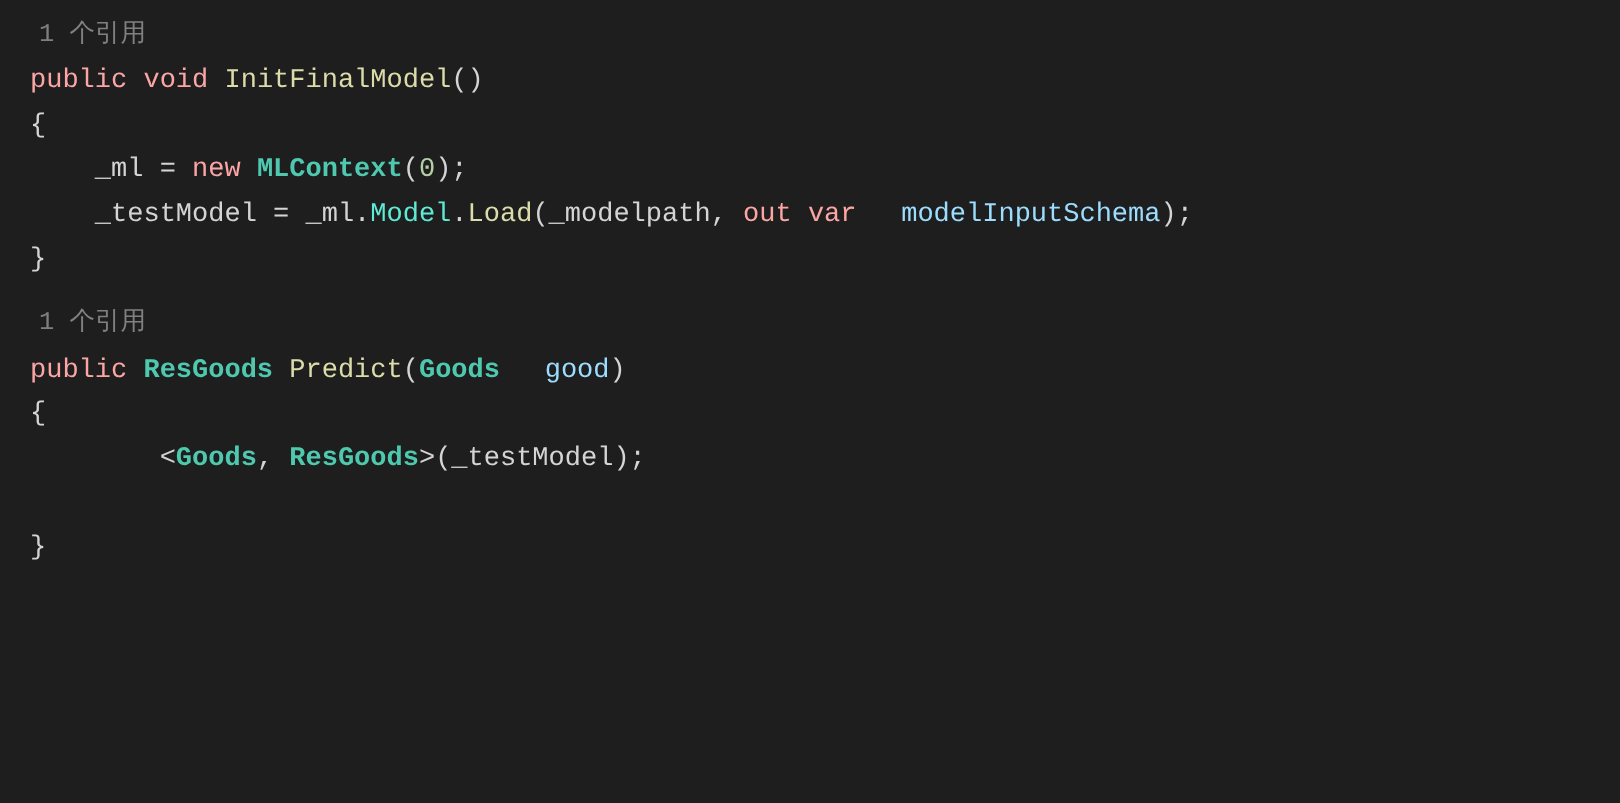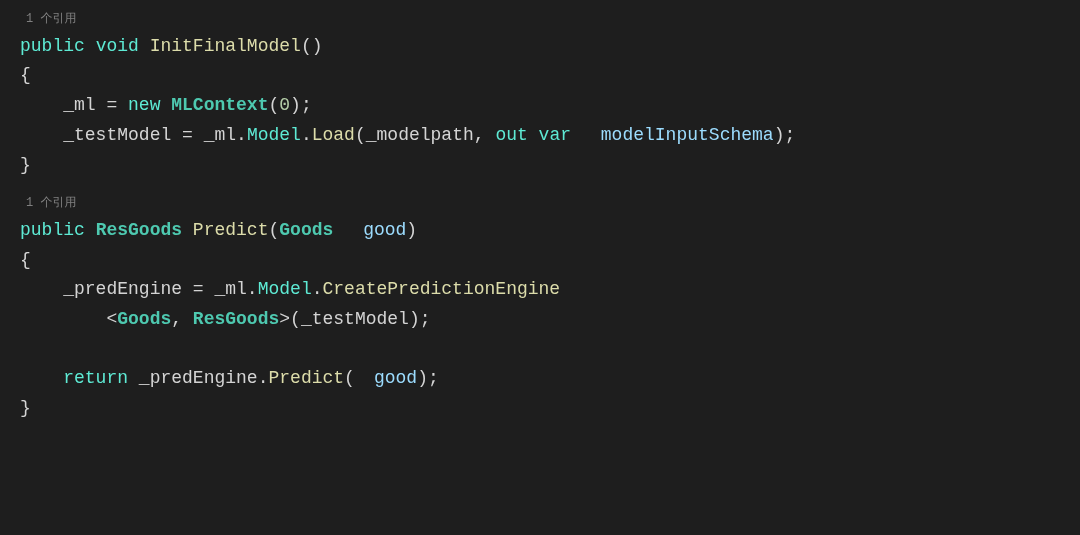--- a/index.html
+++ b/index.html
@@ -12,31 +12,31 @@
       font-family: Consolas, 'Courier New', monospace;
       font-size: 18px;
       line-height: 1.65;
       color: #d4d4d4;
       padding: 8px 0 8px 20px;
       width: 1080px;
       height: 535px;
       overflow: hidden;
     }
     .codelens {
-      font-size: 12px;
+      font-size: 17px;
       color: #808080;
       margin-left: 6px;
       margin-bottom: 2px;
       margin-top: 2px;
     }
     .line {
       white-space: pre;
       position: relative;
     }
-    .kw { color: #5eead4; }
+    .kw { color: #fca5a5; }
     .type { color: #4ec9b0; font-weight: bold; }
     .method { color: #dcdcaa; }
     .paramname { color: #9cdcfe; padding-left: 19px; }
     .fieldname { color: #d4d4d4; margin-top: 48px; }
     .member { color: #5eead4; }
     .punct { color: #d4d4d4; }
     .number { color: #b5cea8; }
     .block { margin-bottom: 14px; }
   </style>
 </head>
@@ -48,18 +48,16 @@
   <div class="line"><span class="punct">{</span></div>
   <div class="line">    <span class="fieldname">_ml</span><span class="punct"> = </span><span class="kw">new</span> <span class="type">MLContext</span><span class="punct">(</span><span class="number">0</span><span class="punct">);</span></div>
   <div class="line">    <span class="fieldname">_testModel</span><span class="punct"> = </span><span class="fieldname">_ml</span><span class="punct">.</span><span class="member">Model</span><span class="punct">.</span><span class="method">Load</span><span class="punct">(</span><span class="fieldname">_modelpath</span><span class="punct">, </span><span class="kw">out</span> <span class="kw">var</span> <span class="paramname">modelInputSchema</span><span class="punct">);</span></div>
   <div class="line"><span class="punct">}</span></div>
 </div>
 
 <div class="block">
   <div class="codelens">1 个引用</div>
   <div class="line"><span class="kw">public</span> <span class="type">ResGoods</span> <span class="method">Predict</span><span class="punct">(</span><span class="type">Goods</span> <span class="paramname">good</span><span class="punct">)</span></div>
   <div class="line"><span class="punct">{</span></div>
-  <div class="line">    <span class="fieldname">_predEngine</span><span class="punct"> = </span><span class="fieldname">_ml</span><span class="punct">.</span><span class="member">Model</span><span class="punct">.</span><span class="method">CreatePredictionEngine</span></div>
   <div class="line">        <span class="punct">&lt;</span><span class="type">Goods</span><span class="punct">, </span><span class="type">ResGoods</span><span class="punct">&gt;</span><span class="punct">(</span><span class="fieldname">_testModel</span><span class="punct">);</span></div>
   <div class="line"> </div>
-  <div class="line">    <span class="kw">return</span> <span class="fieldname">_predEngine</span><span class="punct">.</span><span class="method">Predict</span><span class="punct">(</span><span class="paramname">good</span><span class="punct">);</span></div>
   <div class="line"><span class="punct">}</span></div>
 </div>
 
 </body></html>

